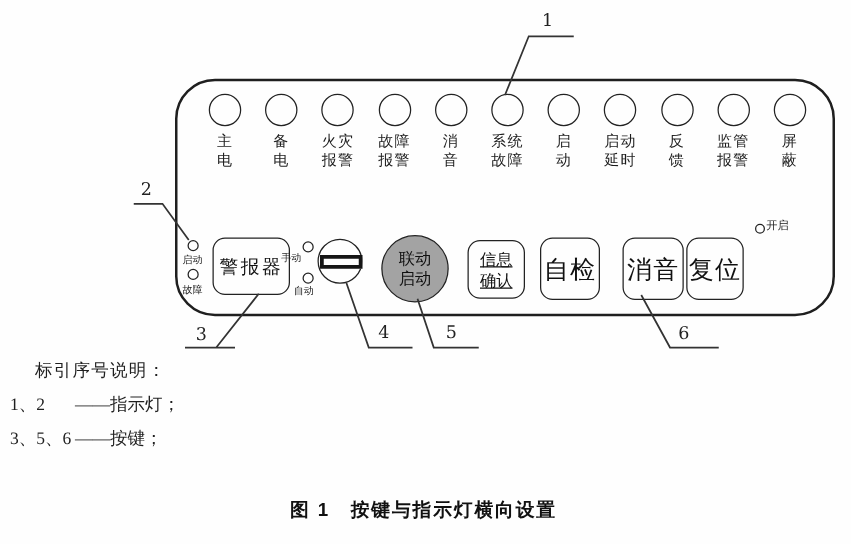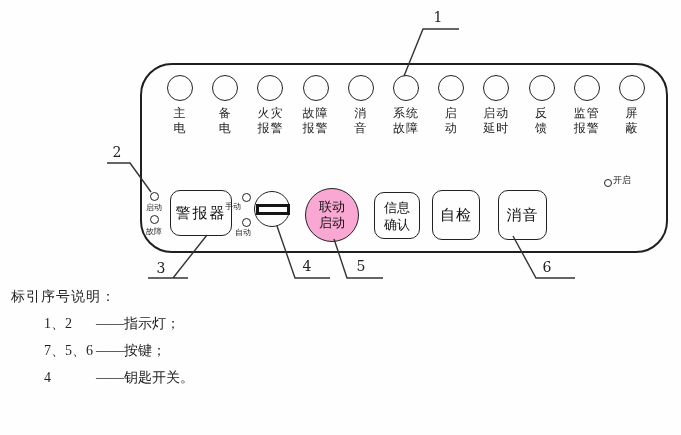--- a/index.html
+++ b/index.html
@@ -25,48 +25,48 @@
   .mini-led{
     position:absolute;width:9px;height:9px;border:1.3px solid #222;border-radius:50%;
     background:#fefefe;box-sizing:border-box;
   }
   .mini-lbl{position:absolute;font-size:8px;line-height:9px;width:28px;text-align:center;color:#222;}
   .btn{
     position:absolute;border:1.6px solid #222;border-radius:10px;background:#fefefe;
     display:flex;align-items:center;justify-content:center;text-align:center;
     box-sizing:border-box;color:#111;
   }
-  .btn-1line{font-size:15px;letter-spacing:1px;}
+  .btn-1line{font-size:20px;letter-spacing:1px;}
   .btn-2line{font-size:13px;line-height:17px;}
   .sounder{left:28px;top:125px;width:62px;height:46px;font-size:15px;letter-spacing:2px;}
   .keysw{
     position:absolute;left:112px;top:126px;width:36px;height:36px;
     border:1.6px solid #222;border-radius:50%;background:#fefefe;box-sizing:border-box;
   }
   .keyslot{
     position:absolute;left:114px;top:139px;width:34px;height:11px;
     border:3px solid #151515;background:#fefefe;box-sizing:border-box;
   }
   .linkage{
     position:absolute;left:163px;top:123px;width:54px;height:54px;
-    border:1.6px solid #222;border-radius:50%;background:#f9a8d4;box-sizing:border-box;
+    border:1.6px solid #222;border-radius:50%;background:#a3a3a3;box-sizing:border-box;
     display:flex;align-items:center;justify-content:center;text-align:center;
     font-size:13px;line-height:16px;color:#111;
   }
   
   .lines-svg{position:absolute;left:0;top:0;width:681px;height:435px;pointer-events:none;z-index:5;}
   .co-num{
     position:absolute;z-index:6;font-size:14px;color:#222;
     transform:translate(-50%,-50%);font-family:"DejaVu Serif",serif;
   }
   
   .legend{position:absolute;left:8px;top:288px;width:330px;font-size:14px;color:#1f1f1f;}
-  .legend .title{margin-left:3px;margin-bottom:9px;letter-spacing:1px;}
+  .legend .title{margin-left:20px;margin-bottom:9px;letter-spacing:1px;}
   .legend .row{margin-bottom:9px;}
-  .legend .num{display:inline-block;width:52px;margin-left:36px;}
+  .legend .num{display:inline-block;width:52px;}
   .caption{
     position:absolute;left:232px;top:399px;font-size:15px;font-weight:bold;
     letter-spacing:1.5px;color:#111;font-family:"Liberation Sans","DejaVu Sans",sans-serif;
   }
 </style>
 </head>
 <body>
 
 <div class="stage">
 
@@ -167,28 +167,29 @@
     <div class="keysw"></div>
     <div class="keyslot"></div>
 
     <div class="linkage">
       <div>
         <div>联动</div>
         <div>启动</div>
       </div>
     </div>
 
-    <div class="btn btn-2line" style="left:232px;top:127px;width:46px;height:47px;">
+    <div class="btn btn-2line" style="left:232px;top:127px;width:46px;height:47px;text-decoration:underline;">
       <div>
         <div>信息</div>
         <div>确认</div>
       </div>
     </div>
     <div class="btn btn-1line" style="left:290px;top:125px;width:48px;height:50px;">自检</div>
     <div class="btn btn-1line" style="left:356px;top:125px;width:49px;height:50px;">消音</div>
+    <div class="btn btn-1line" style="left:407px;top:125px;width:46px;height:50px;">复位</div>
 
     <div class="mini-led" style="left:462px;top:114px;width:8px;height:8px;"></div>
     <div class="mini-lbl" style="left:471px;top:111px;width:22px;font-size:9px;text-align:left;">开启</div>
   </div>
 
   <svg class="lines-svg" viewBox="0 0 681 435" xmlns="http://www.w3.org/2000/svg">
     <polyline points="459,29 423,29 404,76" fill="none" stroke="#333" stroke-width="1.4"></polyline>
     <polyline points="107,163 130,163 151,192" fill="none" stroke="#333" stroke-width="1.4"></polyline>
     <path d="M148,278 L188,278 M173,278 L207,235" fill="none" stroke="#333" stroke-width="1.4"></path>
     <polyline points="330,278 295,278 277,226" fill="none" stroke="#333" stroke-width="1.4"></polyline>
@@ -202,20 +203,18 @@
   <div class="co-num" style="left:307px;top:266px;">4</div>
   <div class="co-num" style="left:361px;top:266px;">5</div>
   <div class="co-num" style="left:547px;top:267px;">6</div>
 
   <div class="legend">
     <div class="title">标引序号说明：</div>
     <div class="row">
       <span class="num">1、2</span><span>——指示灯；</span>
     </div>
     <div class="row">
-      <span class="num">7、5、6</span><span>——按键；</span>
-    </div>
-    <div class="row">
-      <span class="num">4</span><span>——钥匙开关。</span>
+      <span class="num">3、5、6</span><span>——按键；</span>
     </div>
   </div>
 
+  <div class="caption">图 1　按键与指示灯横向设置</div>
 </div>
 
 </body></html>

